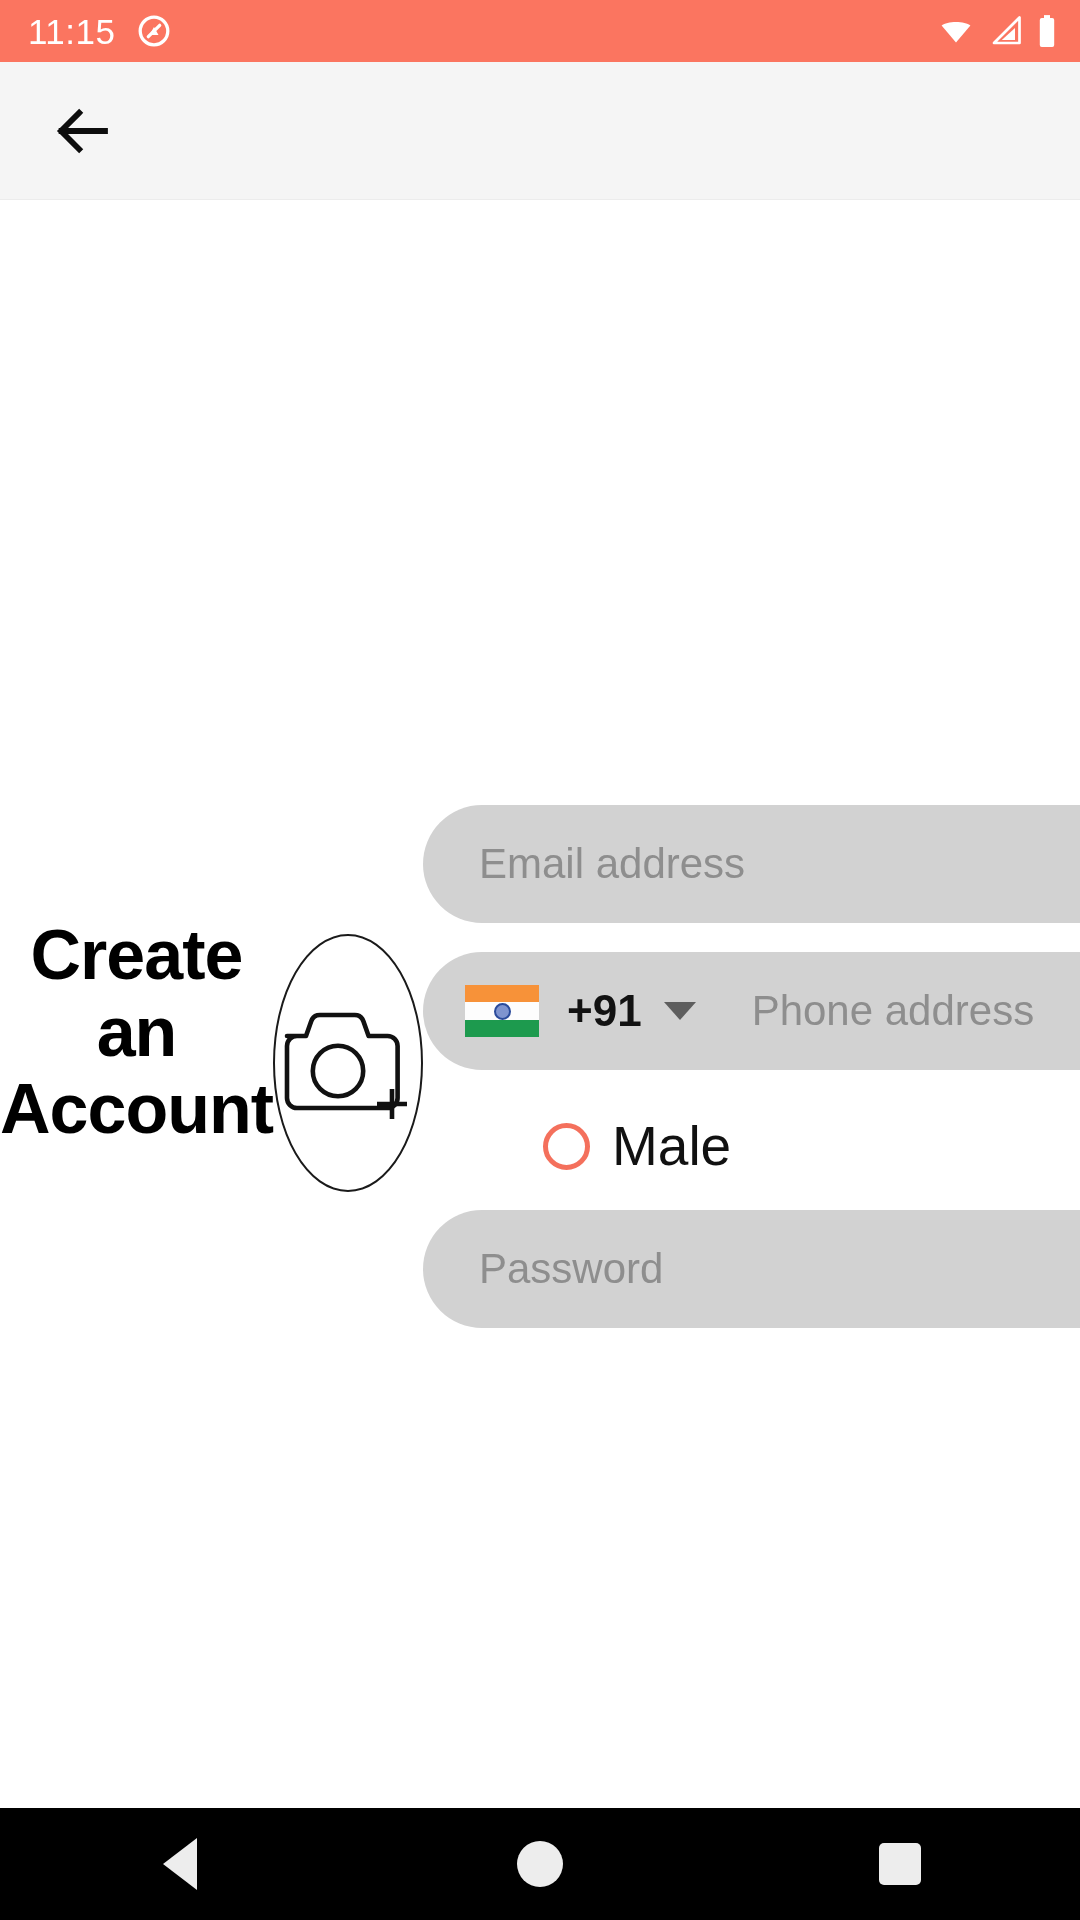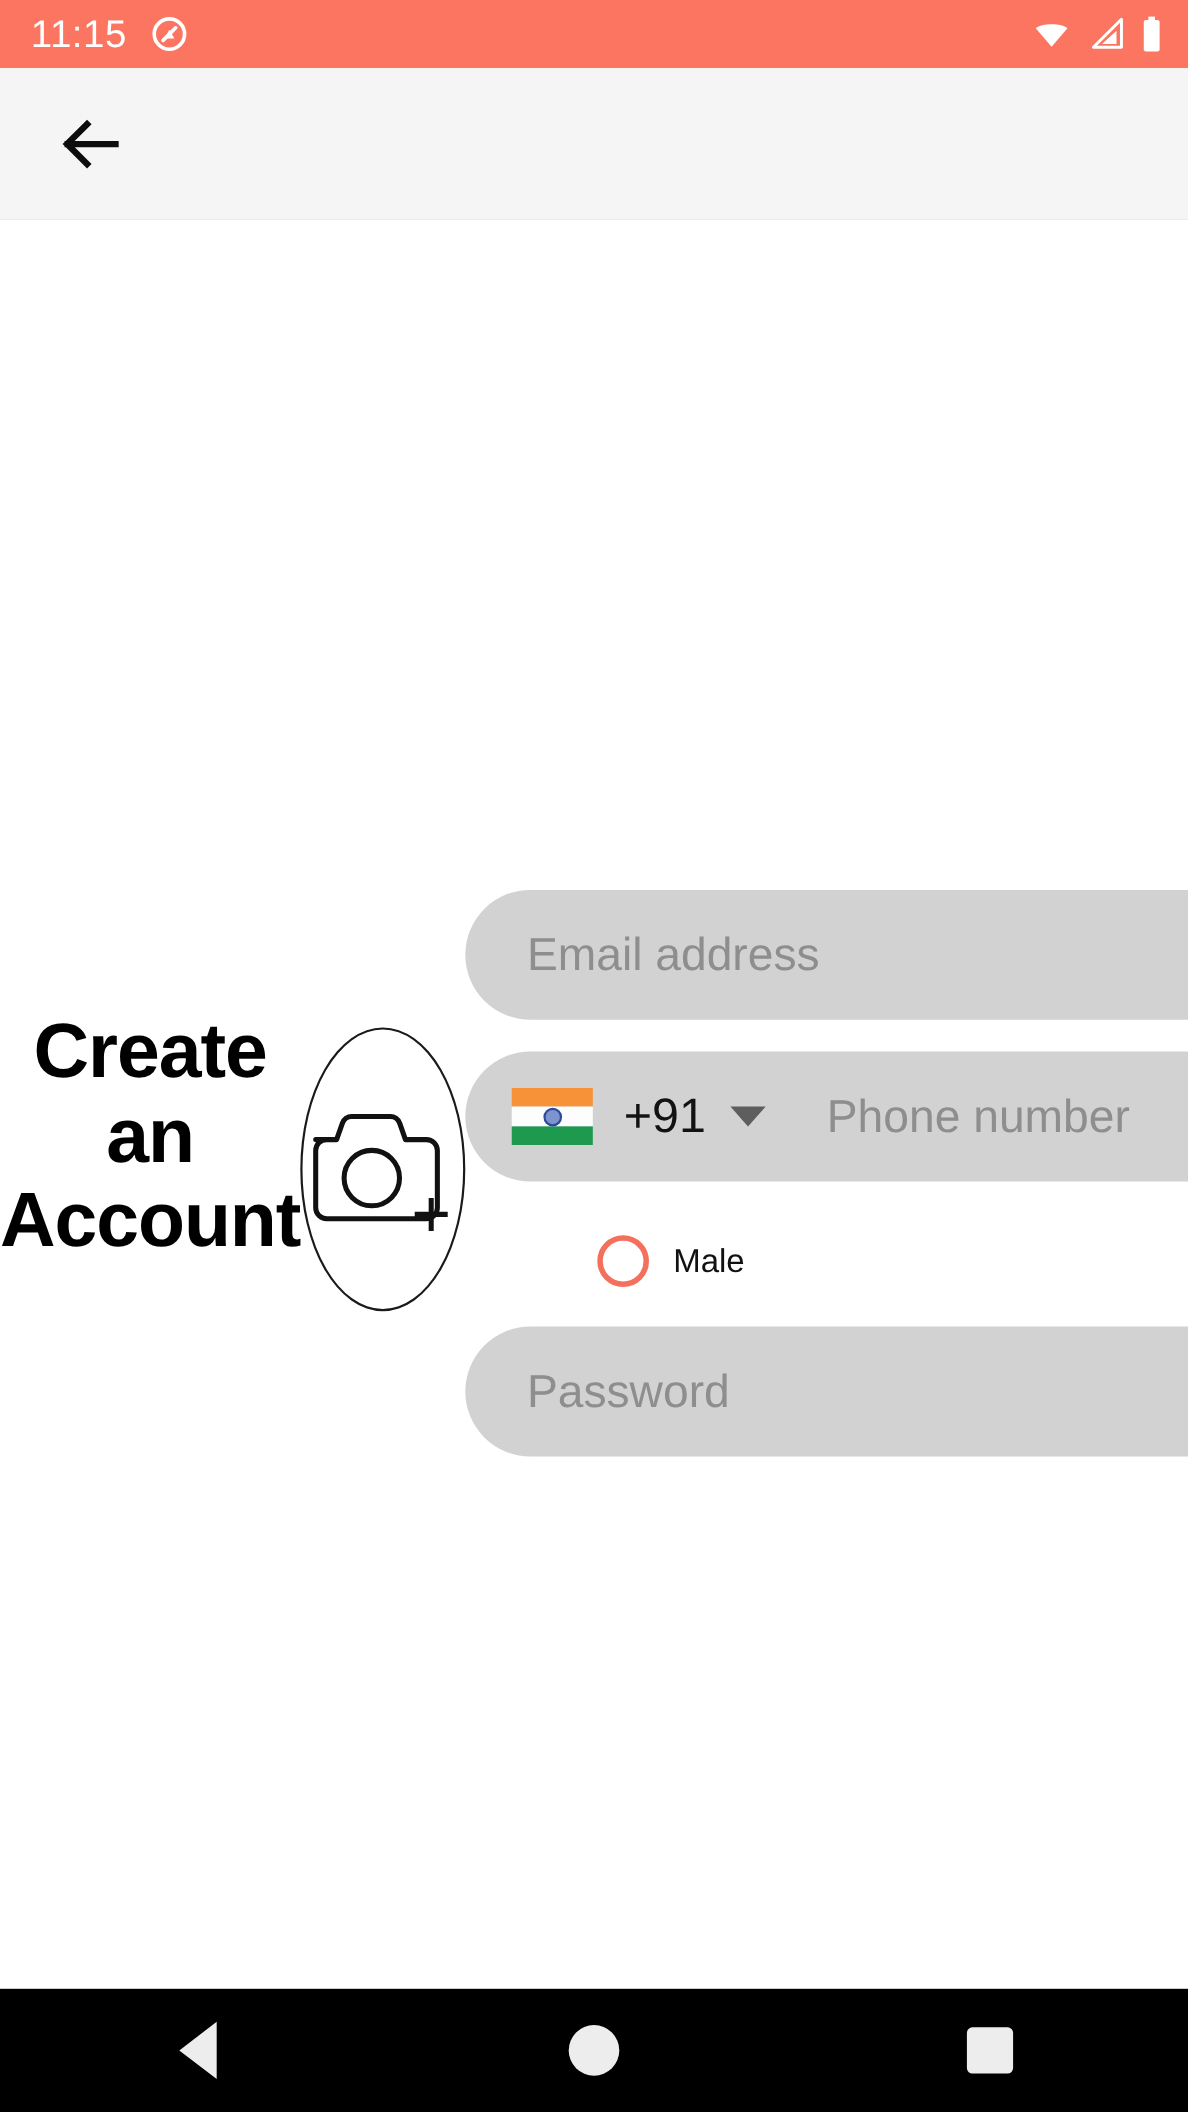--- a/index.html
+++ b/index.html
@@ -151,21 +151,21 @@
     height: 17px;
     margin-left: -8.5px;
     margin-top: -8.5px;
     border: 2px solid #2b4b9b;
     border-radius: 50%;
     background: #7f94cf;
   }
   .dial-code {
     font-size: 44px;
     color: #121212;
-    font-weight: 400;
+    font-weight: 700;
     margin-left: 28px;
     line-height: 1;
   }
   .caret {
     margin-left: 22px;
     width: 0; height: 0;
     border-left: 16px solid transparent;
     border-right: 16px solid transparent;
     border-top: 18px solid #5e5e5e;
     flex: 0 0 auto;
@@ -189,21 +189,21 @@
   .gender-option + .gender-option { margin-left: 126px; }
   .radio {
     width: 47px;
     height: 47px;
     border-radius: 50%;
     border: 5px solid #f4705c;
     background: transparent;
     flex: 0 0 auto;
   }
   .gender-label {
-    font-size: 30px;
+    font-size: 55px;
     color: #111111;
     margin-left: 22px;
     line-height: 1;
   }
 
   
   .nav-bar {
     height: 112px;
     background: #000000;
     display: flex;
@@ -298,21 +298,21 @@
 
       <div class="field phone-field">
         <span class="flag">
           <span class="band saffron"></span>
           <span class="band white"></span>
           <span class="band green"></span>
           <span class="chakra"></span>
         </span>
         <span class="dial-code">+91</span>
         <span class="caret"></span>
-        <span class="field-placeholder phone-placeholder">Phone number</span>
+        <span class="field-placeholder phone-placeholder">Phone address</span>
       </div>
 
       <div class="gender-row">
         <label class="gender-option">
           <span class="radio"></span>
           <span class="gender-label">Male</span>
         </label>
       </div>
 
       <div class="field">

